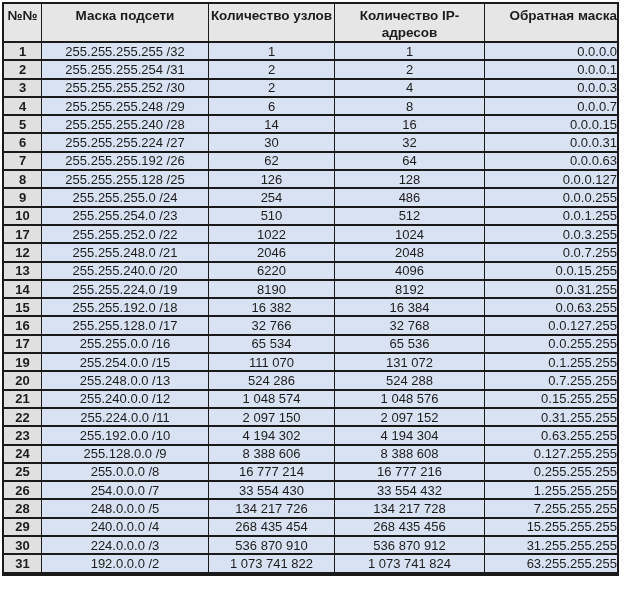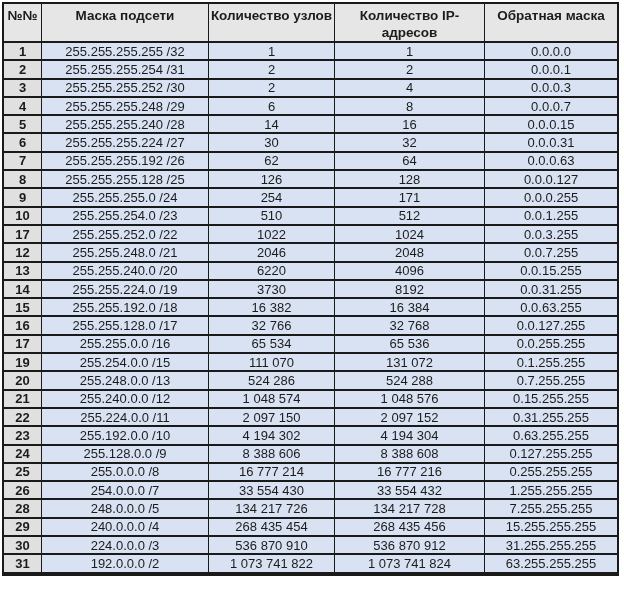--- a/index.html
+++ b/index.html
@@ -36,21 +36,21 @@
   th, td {
     box-sizing: border-box;
     border-right: 1px solid var(--border-color);
     border-bottom: 2px solid var(--border-color);
     text-align: center;
     vertical-align: middle;
     color: var(--text-color);
     white-space: nowrap;
     overflow: hidden;
   }
-  th:last-child, td:last-child { border-right: none; }
+  th:last-child, td:last-child { border-right: none; text-align: right; }
   thead th {
     height: 38px;
     background: var(--header-bg);
     font-size: 13.5px;
     font-weight: bold;
     line-height: 17px;
     vertical-align: top;
     padding-top: 3px;
     white-space: normal;
   }
@@ -140,21 +140,21 @@
           <td>8</td>
           <td>255.255.255.128 /25</td>
           <td>126</td>
           <td>128</td>
           <td>0.0.0.127</td>
         </tr>
         <tr>
           <td>9</td>
           <td>255.255.255.0 /24</td>
           <td>254</td>
-          <td>171</td>
+          <td>486</td>
           <td>0.0.0.255</td>
         </tr>
         <tr>
           <td>10</td>
           <td>255.255.254.0 /23</td>
           <td>510</td>
           <td>512</td>
           <td>0.0.1.255</td>
         </tr>
         <tr>
@@ -174,21 +174,21 @@
         <tr>
           <td>13</td>
           <td>255.255.240.0 /20</td>
           <td>6220</td>
           <td>4096</td>
           <td>0.0.15.255</td>
         </tr>
         <tr>
           <td>14</td>
           <td>255.255.224.0 /19</td>
-          <td>3730</td>
+          <td>8190</td>
           <td>8192</td>
           <td>0.0.31.255</td>
         </tr>
         <tr>
           <td>15</td>
           <td>255.255.192.0 /18</td>
           <td>16 382</td>
           <td>16 384</td>
           <td>0.0.63.255</td>
         </tr>

